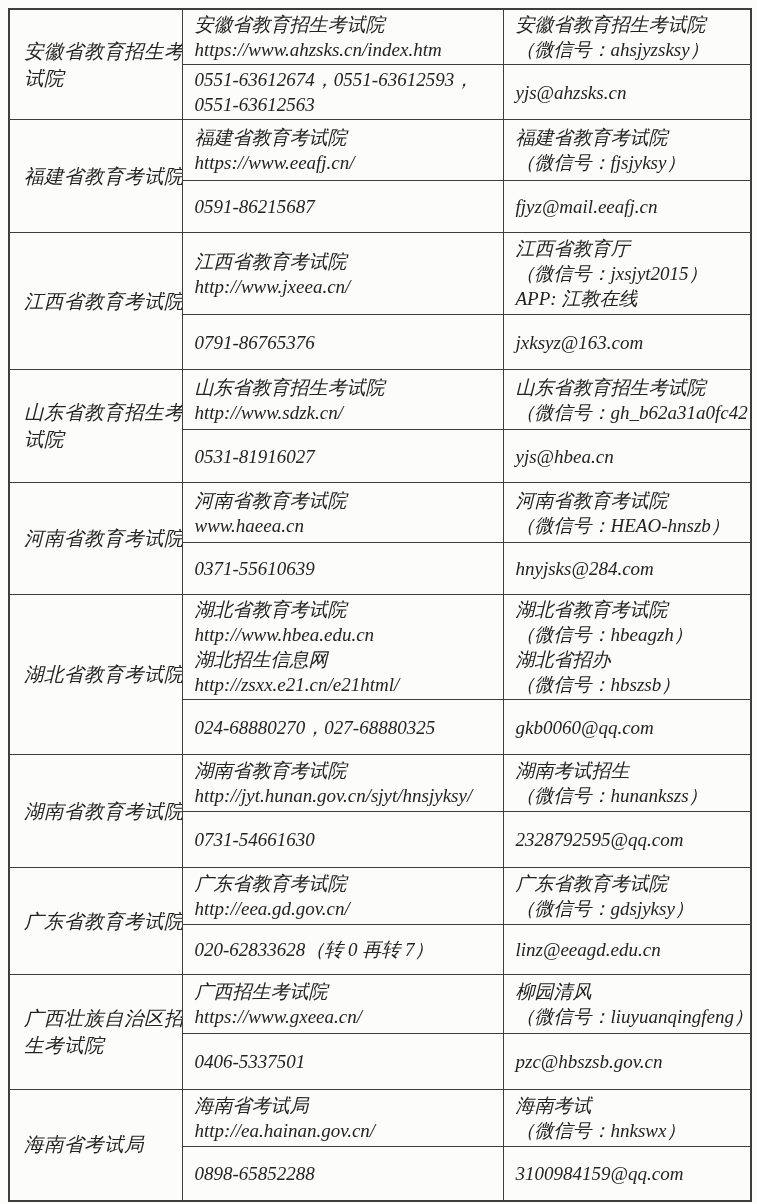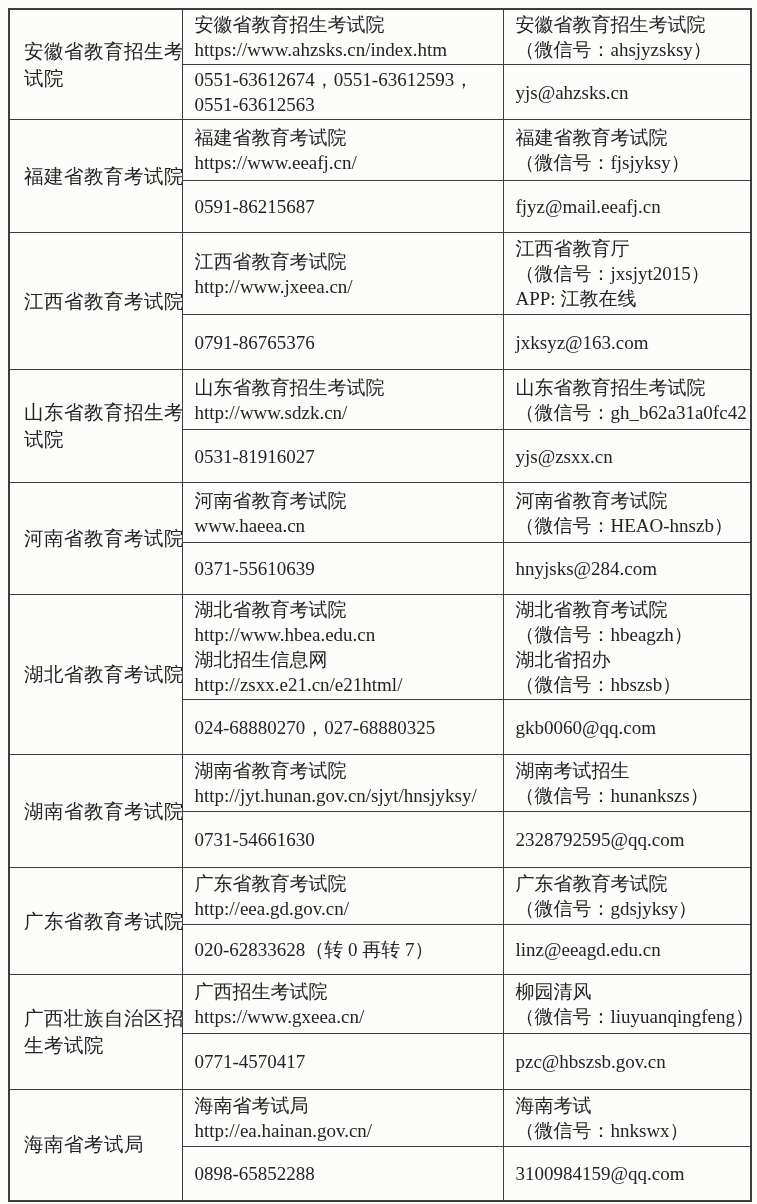--- a/index.html
+++ b/index.html
@@ -30,20 +30,21 @@
     padding: 2px 6px 2px 12px;
     overflow: hidden;
   }
   td.org-cell { padding-left: 14px; }
   .cell-text {
     display: block;
     white-space: pre;
     font-size: 19px;
     line-height: 25px;
     color: #232323;
+    font-style: italic;
   }
   .org-text {
     font-size: 19.5px;
     line-height: 27px;
     letter-spacing: 0.5px;
   }
 </style>
 </head>
 <body>
 
@@ -143,21 +144,21 @@
         <td>
             <span class="cell-text">山东省教育招生考试院
 （微信号：gh_b62a31a0fc42）</span>
           </td>
       </tr>
       <tr style="height:53px">
         <td>
             <span class="cell-text">0531-81916027</span>
           </td>
         <td>
-            <span class="cell-text">yjs@zsxx.cn</span>
+            <span class="cell-text">yjs@hbea.cn</span>
           </td>
       </tr>
     </tbody>
 
     <tbody>
       <tr style="height:60px">
         <td class="org-cell" rowspan="2">
             <span class="cell-text org-text">河南省教育考试院</span>
           </td>
         <td>
@@ -265,21 +266,21 @@
             <span class="cell-text">广西招生考试院
 https://www.gxeea.cn/</span>
           </td>
         <td>
             <span class="cell-text">柳园清风
 （微信号：liuyuanqingfeng）</span>
           </td>
       </tr>
       <tr style="height:56px">
         <td>
-            <span class="cell-text">0771-4570417</span>
+            <span class="cell-text">0406-5337501</span>
           </td>
         <td>
             <span class="cell-text">pzc@hbszsb.gov.cn</span>
           </td>
       </tr>
     </tbody>
 
     <tbody>
       <tr style="height:57px">
         <td class="org-cell" rowspan="2">

